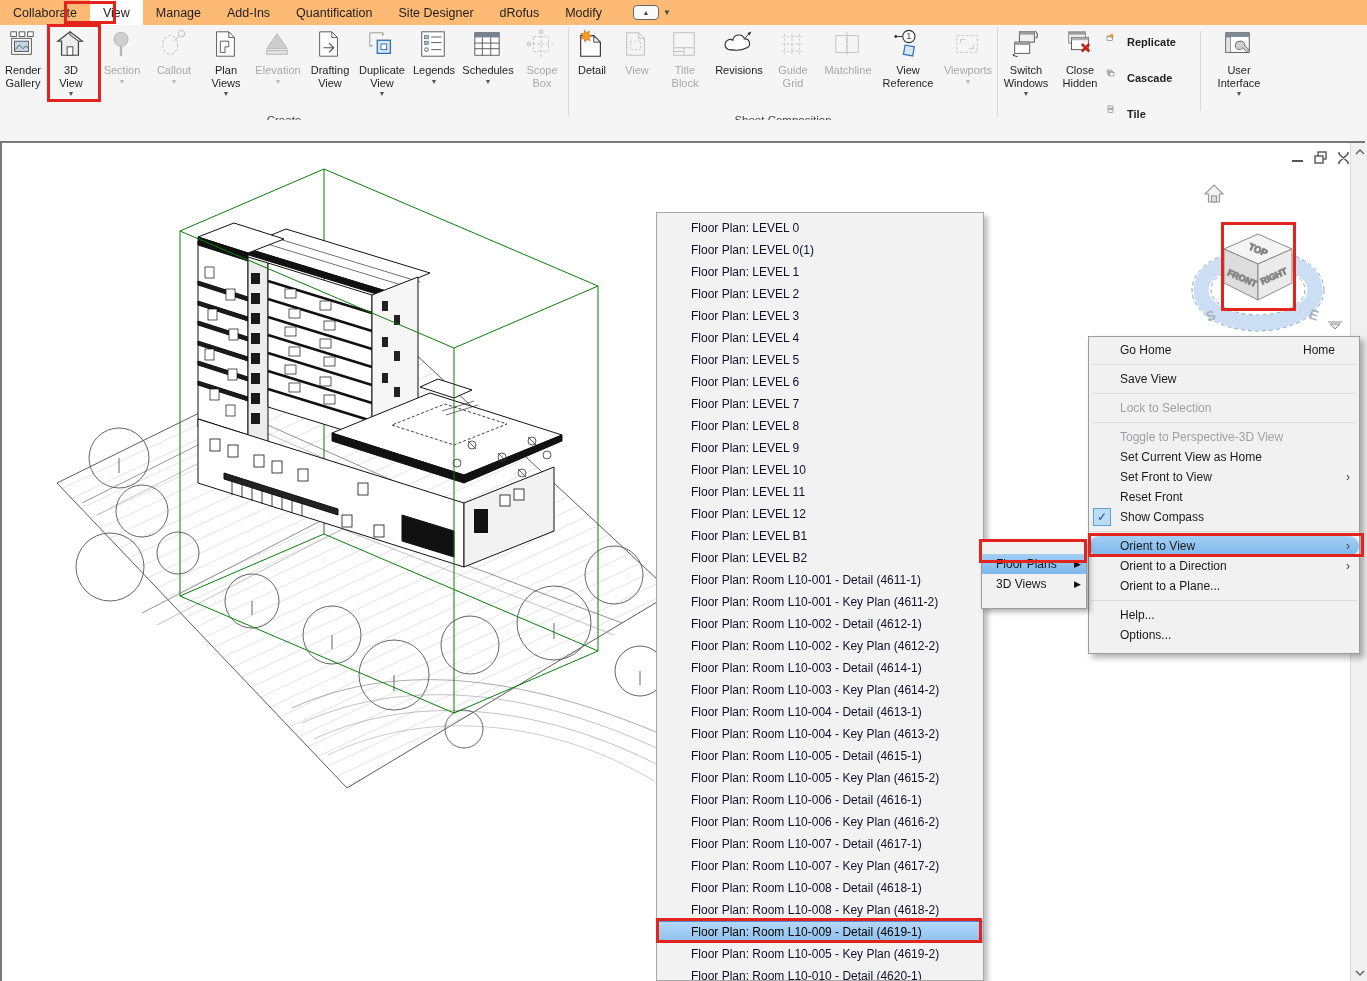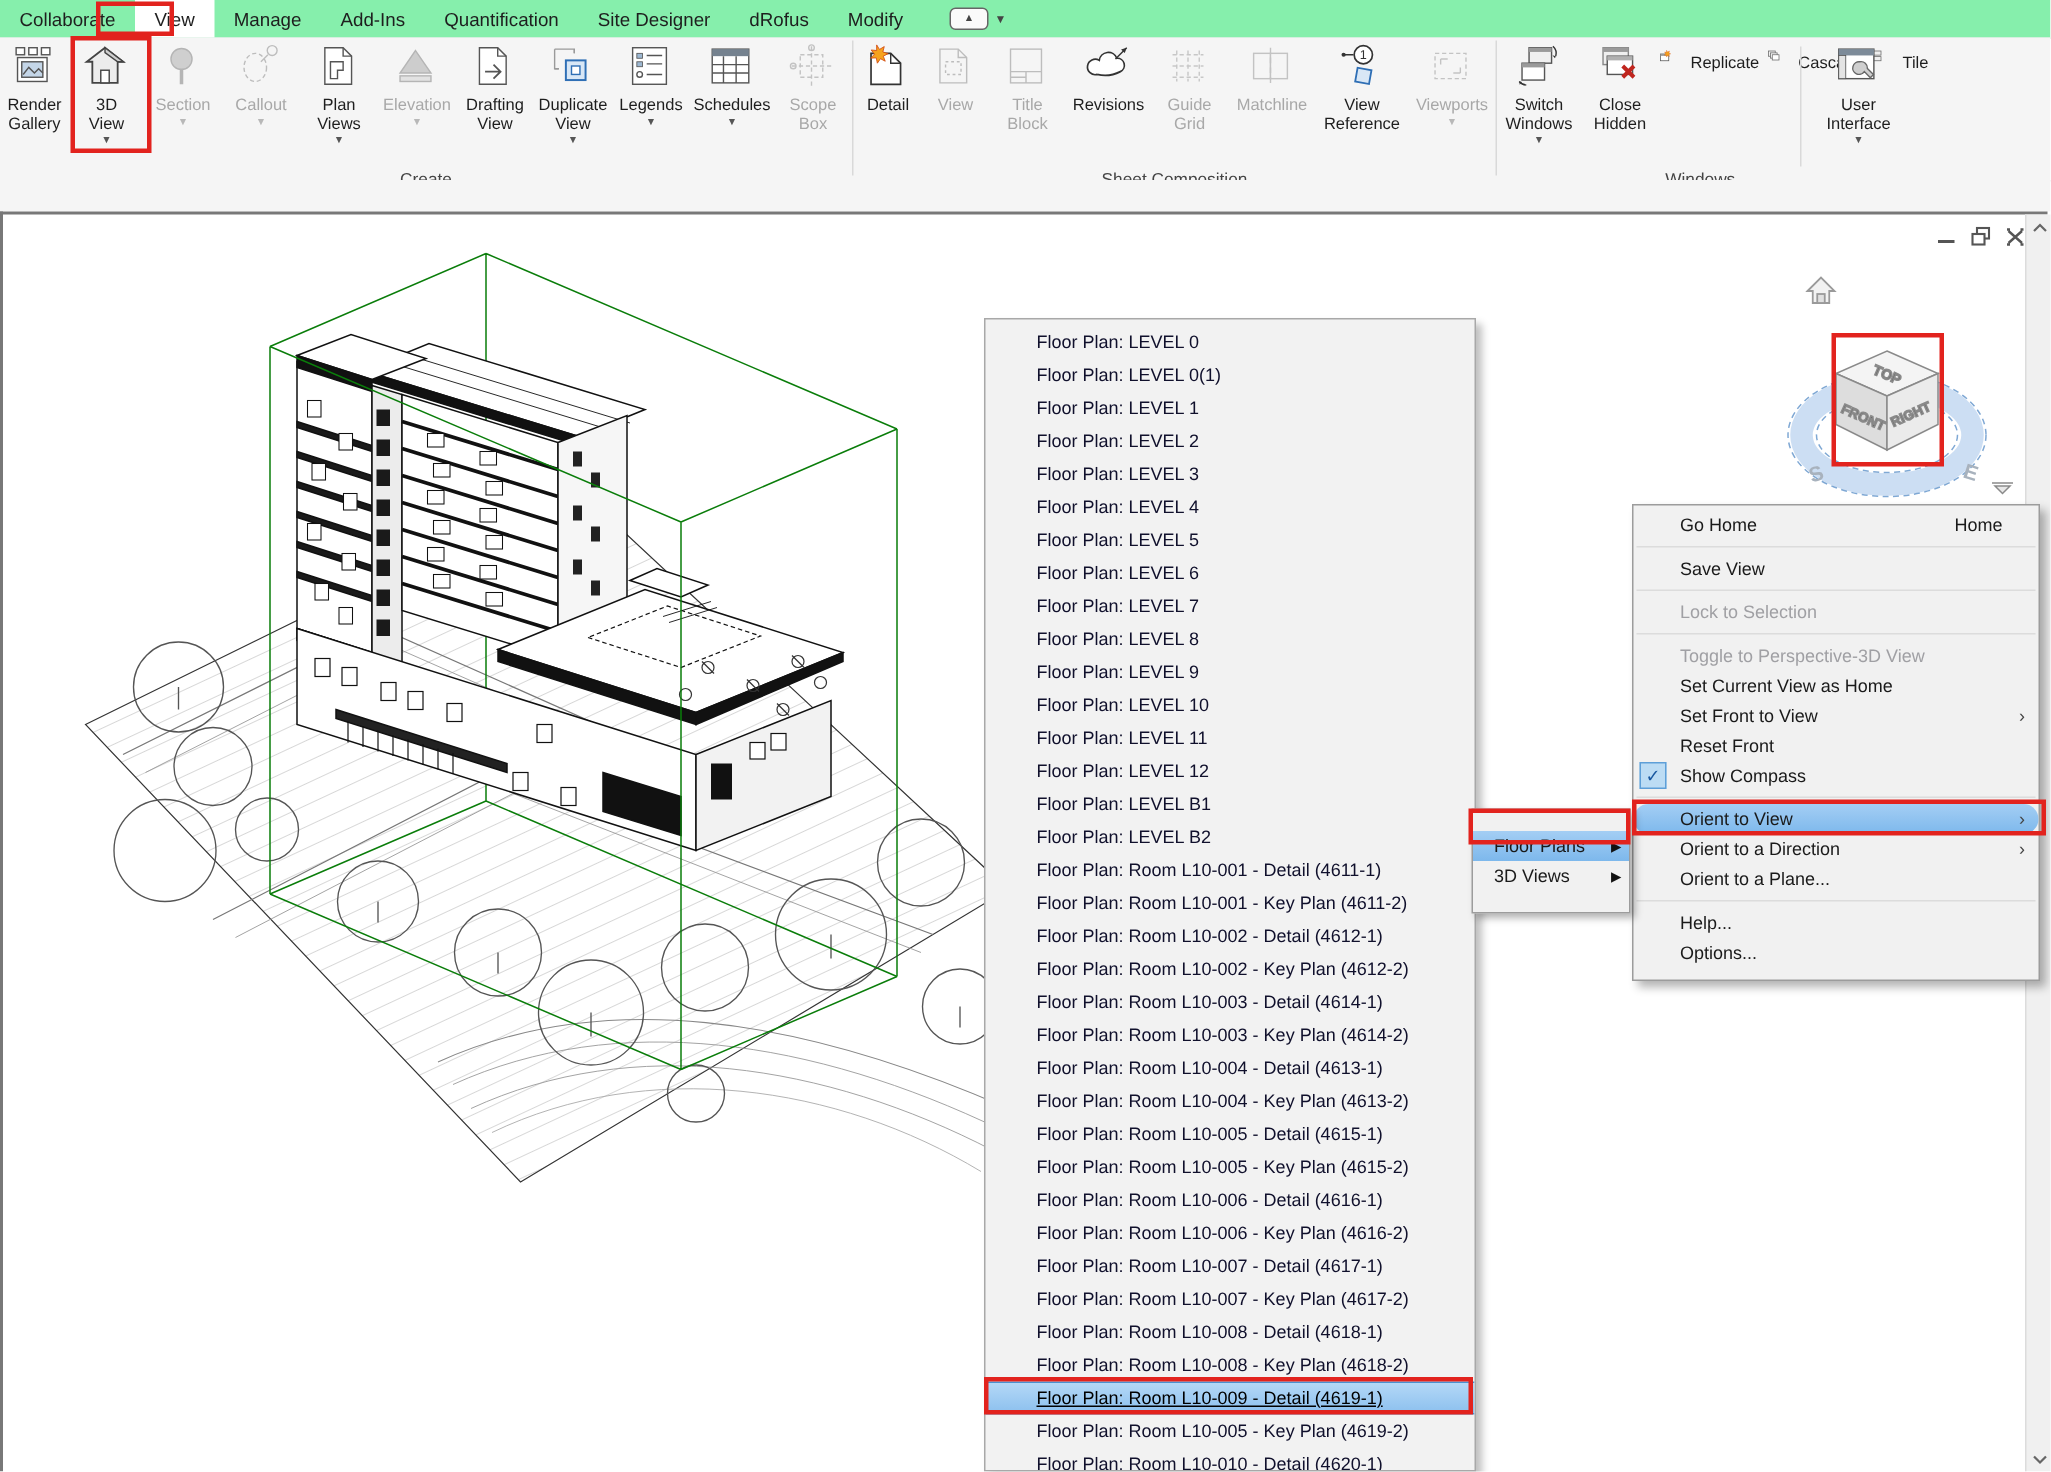--- a/index.html
+++ b/index.html
@@ -1,19 +1,19 @@
 <!DOCTYPE html>
 <html><head>
 <meta charset="utf-8">
 <style>
   html,body{margin:0;padding:0;}
   body{width:1367px;height:981px;overflow:hidden;position:relative;
        font-family:"Liberation Sans", sans-serif;background:#fff;color:#1e1e1e;}
   
-  .tabbar{position:absolute;left:0;top:0;width:1367px;height:25px;background:#86efac;
+  .tabbar{position:absolute;left:0;top:0;width:1367px;height:25px;background:#fdba74;
           display:flex;align-items:stretch;font-size:12.5px;border-bottom:1px solid #e3e3e3;}
   .tab{padding:0 13px;display:flex;align-items:center;cursor:default;color:#1e1e1e;}
   .tab.active{background:#ffffff;}
   .ribbon-min{display:flex;align-items:center;margin-left:18px;gap:4px;}
   .ribbon-min .pillbox{width:24px;height:13px;border:1px solid #666;border-radius:4px;
         display:flex;align-items:center;justify-content:center;font-size:7px;color:#444;background:#fafafa;}
   .ribbon-min .dd{font-size:8px;color:#444;}
   
   .ribbon{position:absolute;left:0;top:25px;width:1367px;height:95px;background:#f5f5f5;
           border-bottom:1px solid #d5d5d5;display:flex;}
@@ -21,21 +21,21 @@
   .rgsep{width:1px;background:#d9d9d9;height:90px;margin-top:2px;}
   .rbuttons{display:flex;flex:1;align-items:flex-start;padding-top:2px;}
   .rlabel{height:15px;text-align:center;font-size:11.5px;color:#444;line-height:14px;}
   .rbtn{width:52px;height:86px;display:flex;flex-direction:column;align-items:center;
         padding-top:2px;box-sizing:border-box;cursor:default;}
   .rbtn .icon{width:32px;height:32px;display:block;}
   .rbtn .blabel{font-size:11px;line-height:12.5px;text-align:center;white-space:pre-line;margin-top:3px;color:#1e1e1e;}
   .rbtn.disabled .blabel{color:#a8a8a8;}
   .caret{font-size:7px;color:#555;margin-top:1px;}
   .rbtn.disabled .caret{color:#b8b8b8;}
-  .smallstack{display:flex;justify-content:flex-start;padding-top:6px;gap:5px;width:86px;}
+  .smallstack{display:flex;flex-direction:column;justify-content:flex-start;padding-top:6px;gap:19px;width:86px;font-weight:bold;}
   .sbtn{display:flex;align-items:center;gap:4px;font-size:11px;color:#1e1e1e;height:17px;cursor:default;}
   .sbtn .icon{width:17px;height:17px;}
   .vdivider{width:1px;background:#d9d9d9;height:80px;margin:4px 8px 0 8px;}
   .partial-label{position:absolute;left:2px;top:125px;font-size:11.5px;color:#444;}
   
   .strip{position:absolute;left:0;top:120px;width:1367px;height:21px;background:#f5f5f5;}
   .canvas{position:absolute;left:0;top:141px;width:1365px;height:840px;background:#ffffff;
           border-top:2px solid #787878;border-left:2px solid #787878;box-sizing:border-box;}
   .model{position:absolute;left:2px;top:143px;z-index:1;}
   .win-controls{position:absolute;left:1290px;top:150px;z-index:3;display:flex;gap:8px;color:#555;}
@@ -43,21 +43,21 @@
              border-left:1px solid #dcdcdc;z-index:2;}
   .scrollbar .arr{position:absolute;left:0;width:17px;height:17px;display:flex;align-items:center;
                   justify-content:center;color:#606060;font-size:9px;}
   .viewcube{position:absolute;left:1180px;top:150px;z-index:2;}
   
   .panel-list{position:absolute;left:656px;top:212px;width:328px;height:769px;background:#f2f2f2;
               border:1px solid #a8a8a8;box-sizing:border-box;z-index:10;box-shadow:4px 4px 5px rgba(0,0,0,.25);
               overflow:hidden;padding-top:4px;}
   .vitem{height:22px;line-height:22px;padding-left:34px;font-size:12px;color:#10102c;cursor:default;}
   .vitem.hl{background:linear-gradient(#b4d8f7,#8cc0ee);border-top:1px solid #4a90d0;border-bottom:1px solid #4a90d0;
-            height:20px;line-height:20px;color:#000;text-decoration:underline;}
+            height:20px;line-height:20px;color:#000;}
   
   .ctxmenu{position:absolute;left:1088px;top:336px;width:272px;background:#f1f1f1;border:1px solid #9c9c9c;
            box-sizing:border-box;z-index:15;box-shadow:4px 4px 6px rgba(0,0,0,.3);padding:3px 0 8px 0;font-size:12px;}
   .mitem{height:20px;line-height:20px;position:relative;padding:0 24px 0 31px;color:#1a1a1a;cursor:default;}
   .mitem.disabled{color:#a0a0a4;}
   .mitem.hl{background:linear-gradient(#a4cef4,#7db8ec);border-radius:10px;}
   .msep{height:1px;background:#dcdcdc;margin:4px 2px;}
   .mshortcut{position:absolute;right:24px;top:0;}
   .marrow{position:absolute;right:9px;top:0;font-size:12px;color:#444;}
   .mcheck{position:absolute;left:4px;top:1px;width:18px;height:18px;background:#bcdcf4;border:1px solid #5e9fd8;

